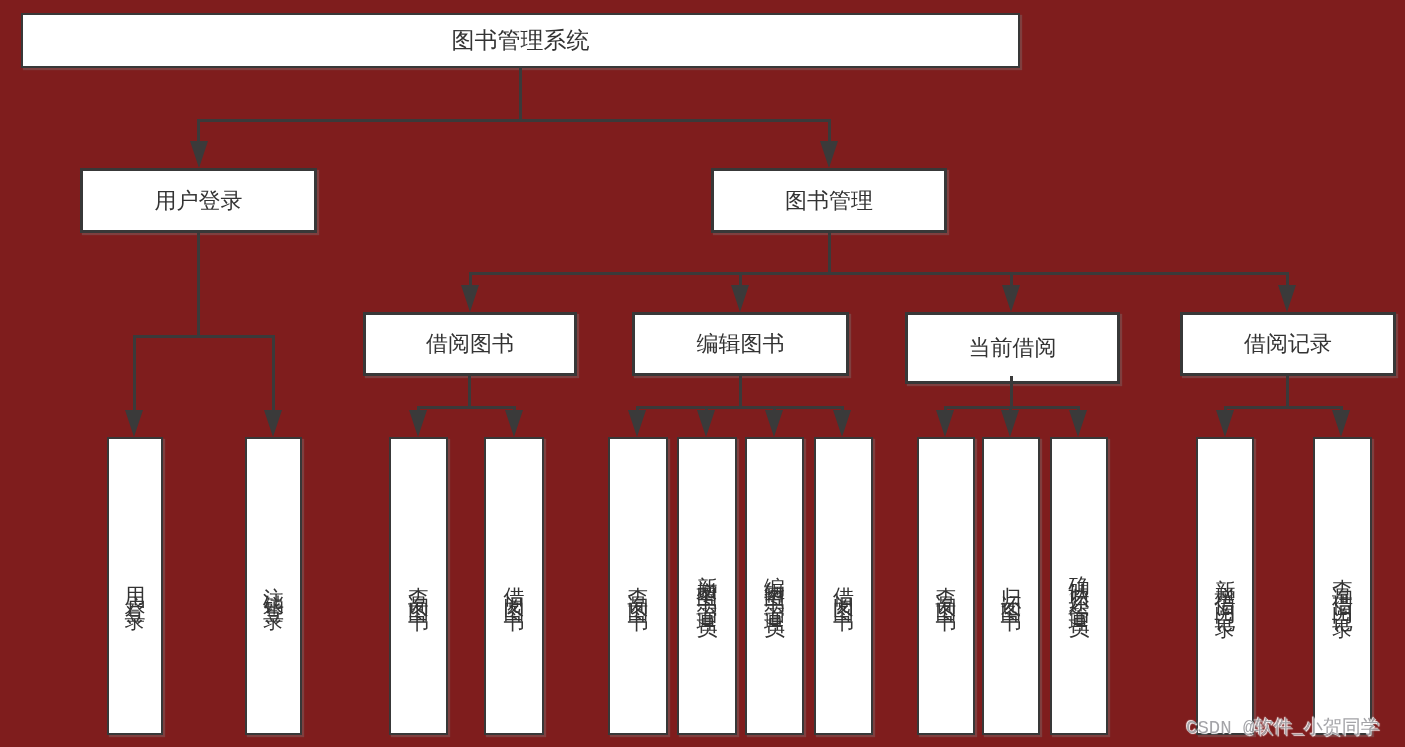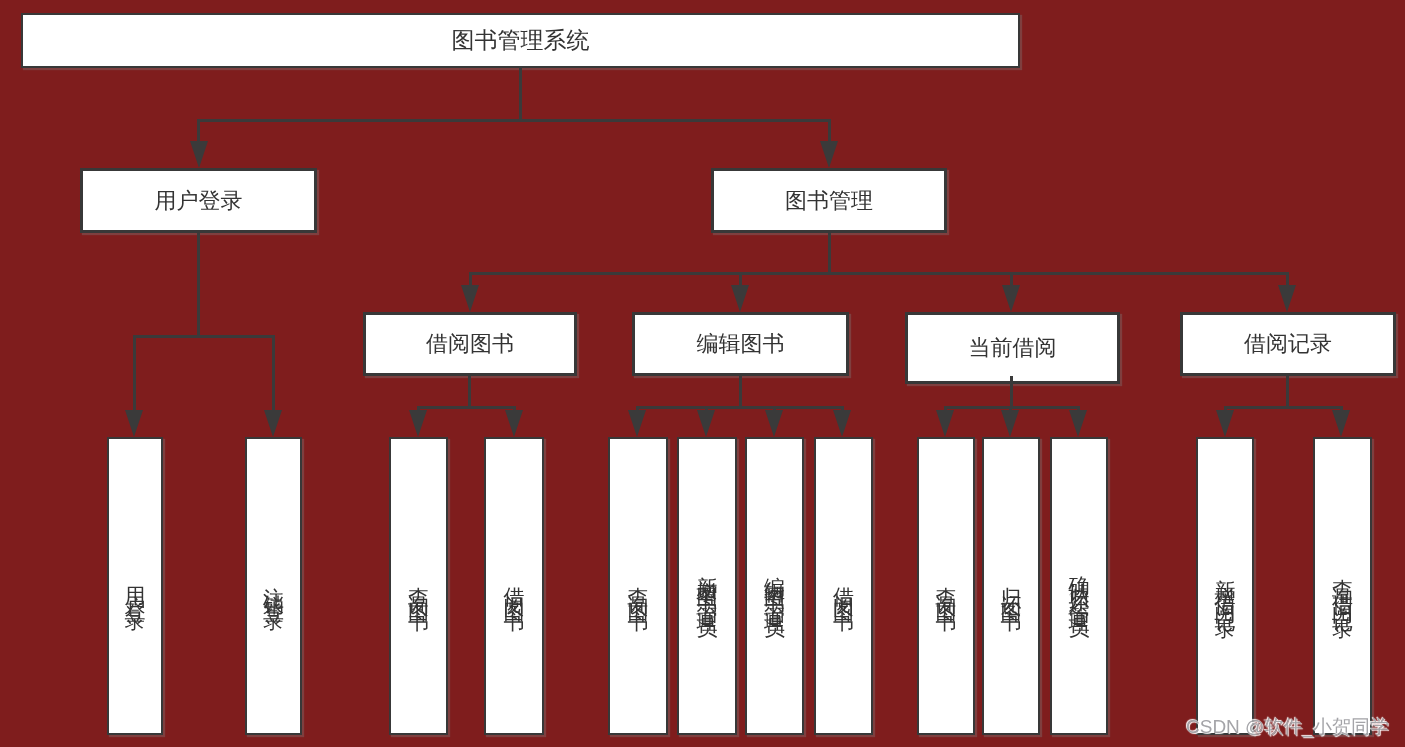--- a/index.html
+++ b/index.html
@@ -43,20 +43,21 @@
     border-right:9px solid transparent;
     border-top:27px solid #3a3a3a;
   }
   .watermark{
     position:absolute;
     left:1186px;top:714px;
     font-size:19px;
     color:#a4a4a8;
     text-shadow:1px 1px 1px #ffffff,-1px -1px 1px #ffffff;
     white-space:nowrap;
+    font-family:Liberation Mono, monospace;
   }
 </style>
 </head>
 <body>
 
 <div class="canvas">
 
   <div class="box lvl1" style="left:21px;top:13px;width:999px;height:55px">图书管理系统</div>
 
   <div class="line" style="left:519px;top:66px;width:3px;height:54px"></div>

